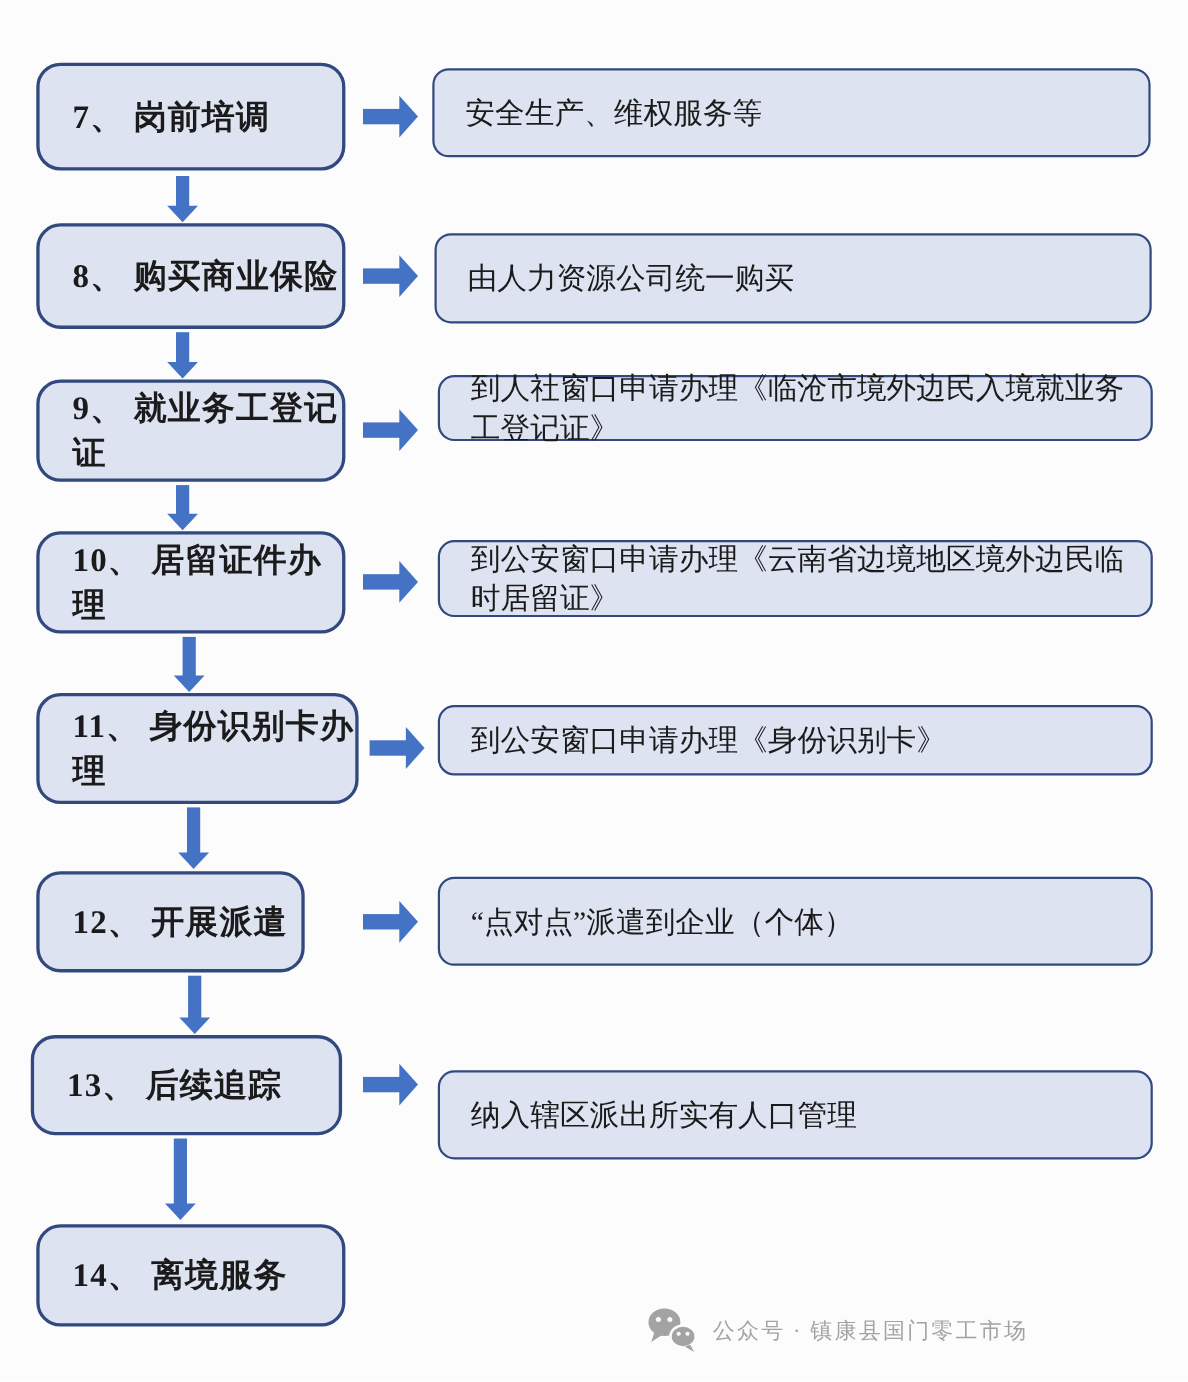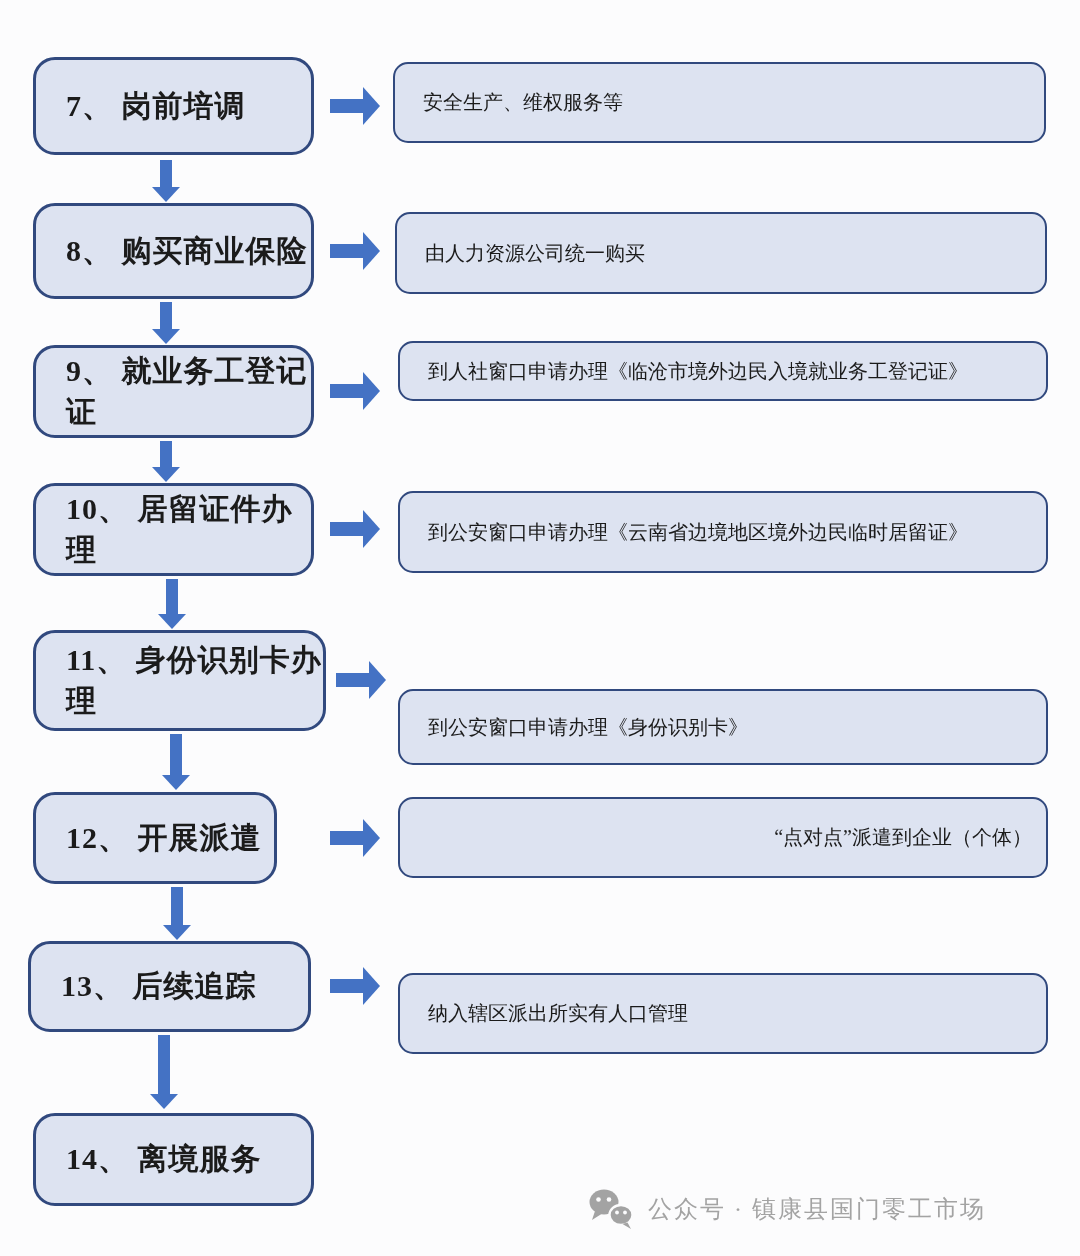--- a/index.html
+++ b/index.html
@@ -42,21 +42,21 @@
     position: absolute;
     background: var(--box-fill);
     border: 2.5px solid var(--box-border);
     border-radius: 15px;
     display: flex;
     align-items: center;
     padding-left: 28px;
     padding-right: 14px;
   }
   .detail-text {
-    font-size: 20px;
+    font-size: 27px;
     font-weight: 500;
     color: var(--text);
   }
   
   .h-arrow { position: absolute; width: 50px; height: 38px; }
   .h-arrow .shaft {
     position: absolute; left: 0; right: 15px; top: 12px; height: 14px;
     background: var(--arrow);
   }
   .h-arrow .head {
@@ -77,21 +77,21 @@
     border-right: 14px solid transparent;
     border-top: 15px solid var(--arrow);
   }
   .watermark {
     position: absolute;
     left: 588px; top: 1188px;
     display: flex; align-items: center; gap: 14px;
     color: var(--watermark);
   }
   .watermark-text {
-    font-size: 24px;
+    font-size: 20px;
     font-weight: 500;
     letter-spacing: 2px;
     color: var(--watermark);
     text-align: center;
   }
 </style>
 </head>
 <body>
 
 <div class="canvas">
@@ -141,51 +141,51 @@
     <div class="head"></div>
   </div>
 
   <div class="step-box" style="left:33px; top:483px; width:281px; height:93px;">
     <span class="step-label">10、 居留证件办理</span>
   </div>
   <div class="h-arrow" style="left:330px; top:510px;">
     <div class="shaft"></div>
     <div class="head"></div>
   </div>
-  <div class="detail-box" style="left:398px; top:491px; width:650px; height:82px;">
+  <div class="detail-box" style="left:398px; top:491px; width:650px; height:70px;">
     <span class="detail-text">到公安窗口申请办理《云南省边境地区境外边民临时居留证》</span>
   </div>
   <div class="v-arrow" style="left:158px; top:579px; height:50px;">
     <div class="shaft"></div>
     <div class="head"></div>
   </div>
 
   <div class="step-box" style="left:33px; top:630px; width:293px; height:101px;">
     <span class="step-label">11、 身份识别卡办理</span>
   </div>
   <div class="h-arrow" style="left:336px; top:661px;">
     <div class="shaft"></div>
     <div class="head"></div>
   </div>
-  <div class="detail-box" style="left:398px; top:641px; width:650px; height:76px;margin-top:48px;">
+  <div class="detail-box" style="left:398px; top:641px; width:650px; height:64px;">
     <span class="detail-text">到公安窗口申请办理《身份识别卡》</span>
   </div>
   <div class="v-arrow" style="left:162px; top:734px; height:56px;">
     <div class="shaft"></div>
     <div class="head"></div>
   </div>
 
   <div class="step-box" style="left:33px; top:792px; width:244px; height:92px;">
     <span class="step-label">12、 开展派遣</span>
   </div>
   <div class="h-arrow" style="left:330px; top:819px;">
     <div class="shaft"></div>
     <div class="head"></div>
   </div>
-  <div class="detail-box" style="left:398px; top:797px; width:650px; height:81px;justify-content:flex-end;">
+  <div class="detail-box" style="left:398px; top:797px; width:650px; height:81px;">
     <span class="detail-text">“点对点”派遣到企业（个体）</span>
   </div>
   <div class="v-arrow" style="left:163px; top:887px; height:53px;">
     <div class="shaft"></div>
     <div class="head"></div>
   </div>
 
   <div class="step-box" style="left:28px; top:941px; width:283px; height:91px;">
     <span class="step-label">13、 后续追踪</span>
   </div>

